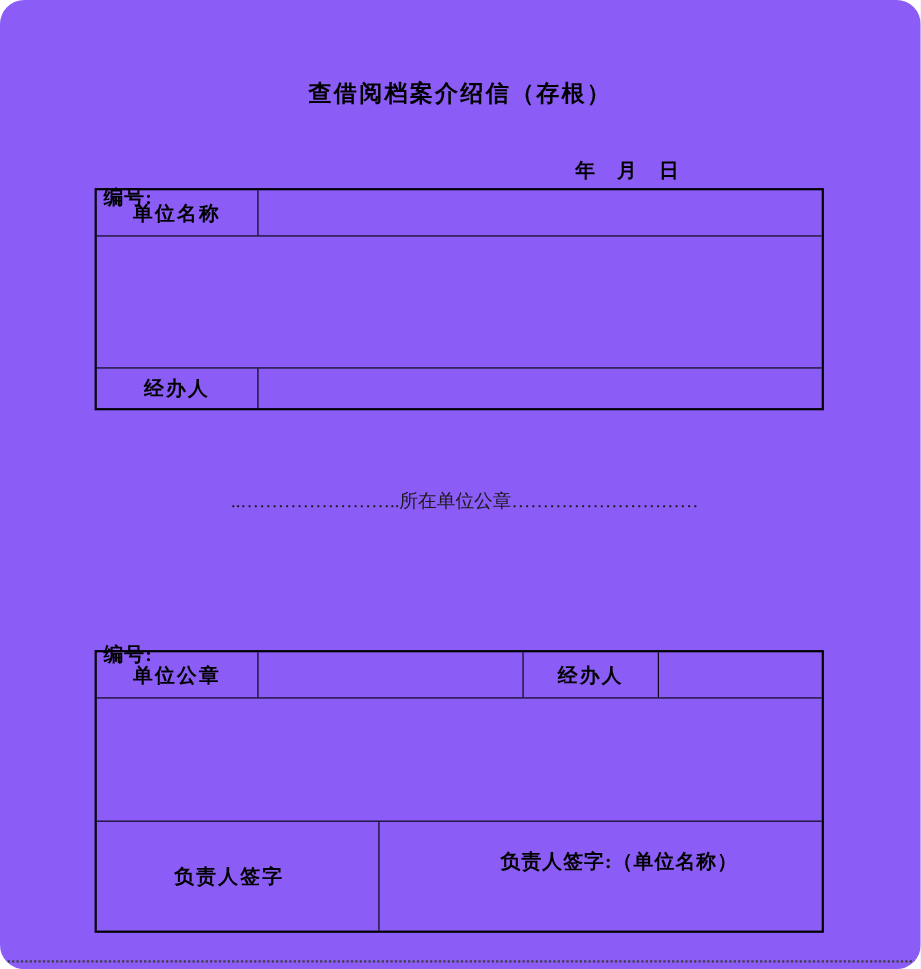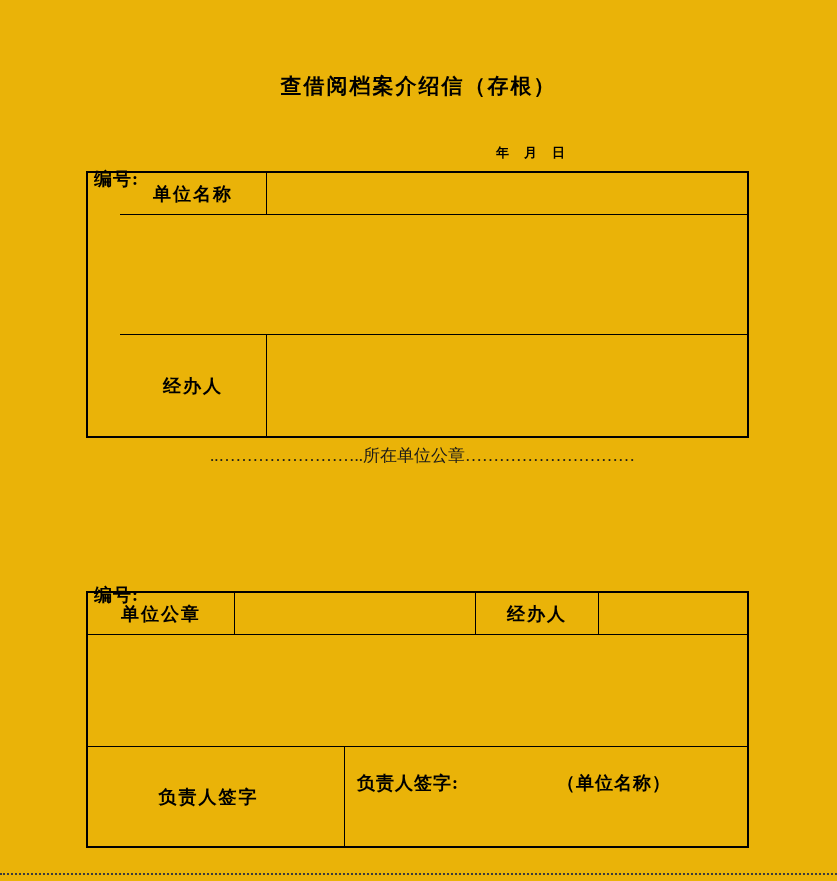--- a/index.html
+++ b/index.html
@@ -1,23 +1,24 @@
 <!DOCTYPE html>
 <html><head>
 <meta charset="utf-8">
 <style>
   html, body { margin: 0; padding: 0; background: #ffffff; }
   .page {
     position: relative;
     width: 837px;
     height: 881px;
-    background: #eab308;
+    background: #8b5cf6;
     color: #000000;
     font-family: "Liberation Serif", serif;
     overflow: hidden;
+    border-radius: 22px;
   }
   .doc-title {
     position: absolute;
     left: 0;
     width: 100%;
     text-align: center;
     font-family: "Liberation Sans", sans-serif;
     font-weight: bold;
     font-size: 21px;
     letter-spacing: 2px;
@@ -31,36 +32,36 @@
     font-weight: bold;
     font-size: 18px;
     line-height: 1.1;
     letter-spacing: 1px;
     margin-top: 24px;
   }
   .serial-stub   { left: 94px;  top: 146px; }
   .serial-letter { left: 94px;  top: 562px; }
   .date-line {
     position: absolute;
-    left: 496px; top: 146px;
+    left: 523px; top: 146px;
     font-weight: bold;
-    font-size: 13px;
+    font-size: 18px;
     line-height: 1.1;
     letter-spacing: 1px;
   }
 
   .tbl {
     position: absolute;
     left: 86px;
     width: 663px;
     border: 2px solid #000;
     box-sizing: border-box;
     display: grid;
   }
-  .tbl-stub   { top: 171px; height: 267px; grid-template-rows: 41px 120px 1fr; padding-left: 32px; }
+  .tbl-stub   { top: 171px; height: 202px; grid-template-rows: 41px 120px 1fr; }
   .tbl-letter { top: 591px; height: 257px; grid-template-rows: 41px 112px 1fr; }
 
   .row { display: grid; box-sizing: border-box; }
   .row + .row { border-top: 1px solid #000; }
   .row-two    { grid-template-columns: 146px 1fr; }
   .row-four   { grid-template-columns: 146px 241px 123px 1fr; }
   .row-bottom { grid-template-columns: 241px 1fr; }
 
   .cell { box-sizing: border-box; min-width: 0; }
   .row .cell + .cell { border-left: 1px solid #000; }
@@ -71,21 +72,21 @@
     justify-content: center;
     font-weight: bold;
     font-size: 18px;
     letter-spacing: 2px;
   }
   .sig-cell {
     font-weight: bold;
     font-size: 18px;
     padding: 24px 76px 0 12px;
     display: flex;
-    justify-content: space-between;
+    justify-content: flex-end;
     align-items: flex-start;
     letter-spacing: 1px;
     margin-left: 15px;
   }
 
   .cut-line {
     position: absolute;
     top: 446px;
     left: 4px;
     width: 100%;

